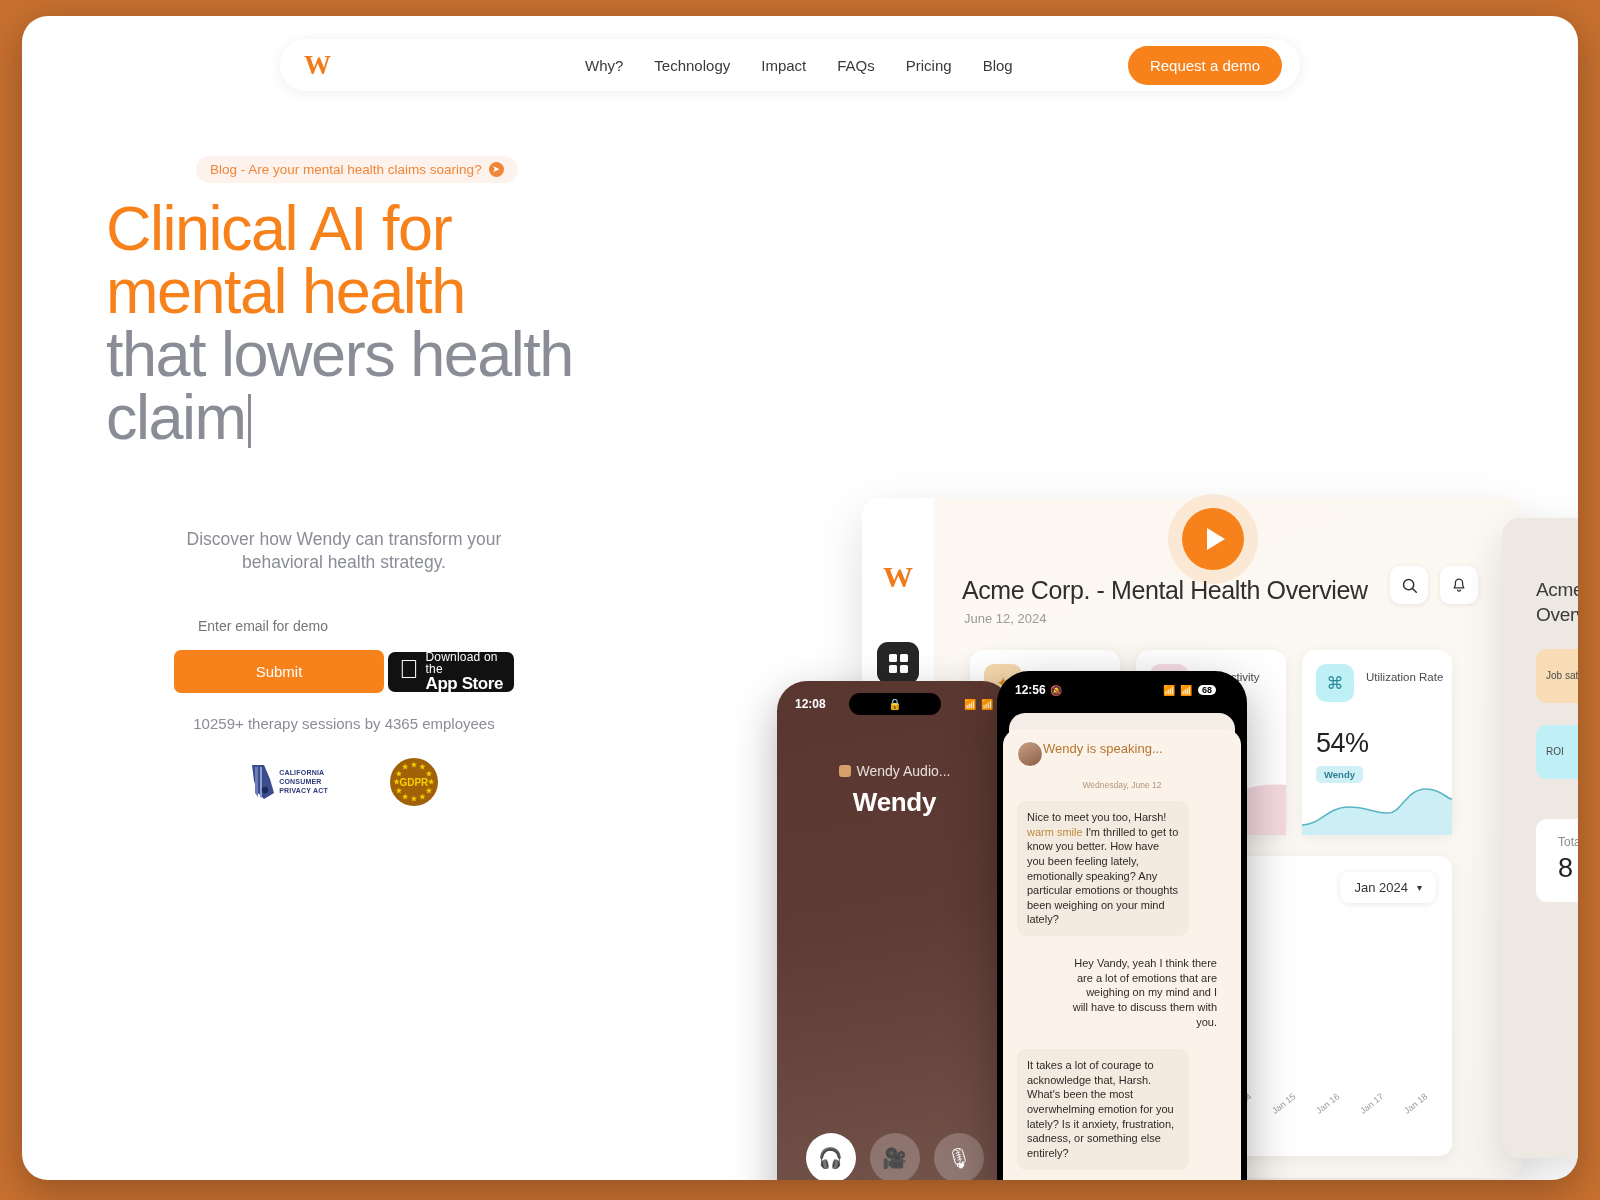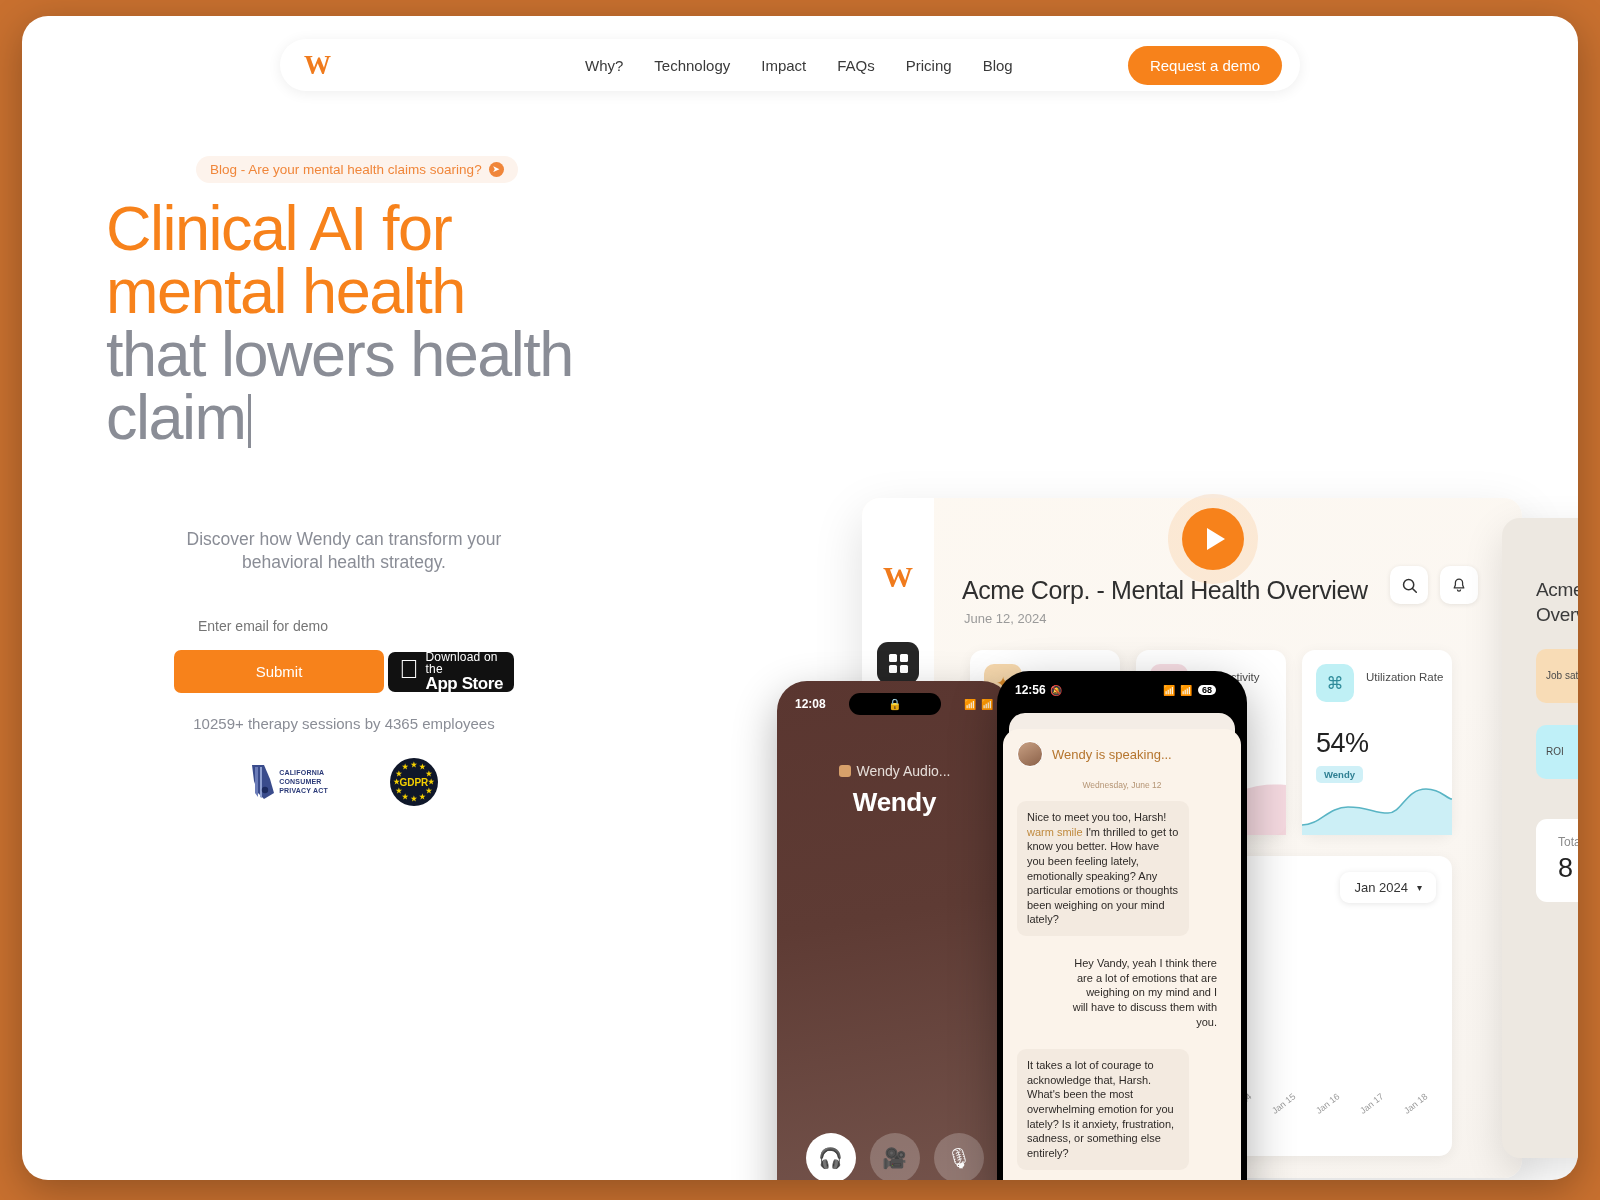--- a/index.html
+++ b/index.html
@@ -119,21 +119,21 @@
     display: flex; justify-content: center; gap: 62px;
     margin-top: 26px; align-items: center;
   }
   .ccpa { display: flex; align-items: center; gap: 3px; }
   .ccpa-txt {
     font-size: 7px; font-weight: bold; color: #2B3A78;
     line-height: 1.25; letter-spacing: .2px;
   }
   .gdpr {
     width: 48px; height: 48px; border-radius: 50%;
-    background: #0f172a; color: #F5D000;
+    background: #a16207; color: #F5D000;
     display: flex; align-items: center; justify-content: center;
     font-size: 10px; font-weight: bold; position: relative;
   }
   .gdpr .stars {
     position: absolute; inset: 0; border-radius: 50%;
   }
   .gdpr .stars i {
     position: absolute; color: #F5D000; font-size: 7px;
     font-style: normal; left: 50%; top: 50%;
   }
@@ -330,21 +330,21 @@
   }
   #chat-sheet-back {
     position: absolute; left: 12px; top: 42px; right: 12px; bottom: 0;
     background: #F4EDE6; border-radius: 16px 16px 0 0;
   }
   #chat-sheet {
     position: absolute; left: 6px; top: 58px; right: 6px; bottom: 0;
     background: #FBF3EA; border-radius: 16px 16px 0 0;
     padding: 12px 14px; overflow: hidden;
   }
-  #chat-head { display: flex; align-items: center; gap: 9px; }
+  #chat-head { display: flex; align-items: flex-start; }
   #chat-avatar {
     width: 26px; height: 26px; border-radius: 50%;
     background: linear-gradient(150deg,#C9A184,#8A6048);
     border: 1.5px solid #fff; flex: none;
   }
   #chat-status { font-size: 13px; color: #B5752E; }
   #chat-date {
     text-align: center; font-size: 8.5px; color: #B59575;
     margin-top: 13px;
   }

